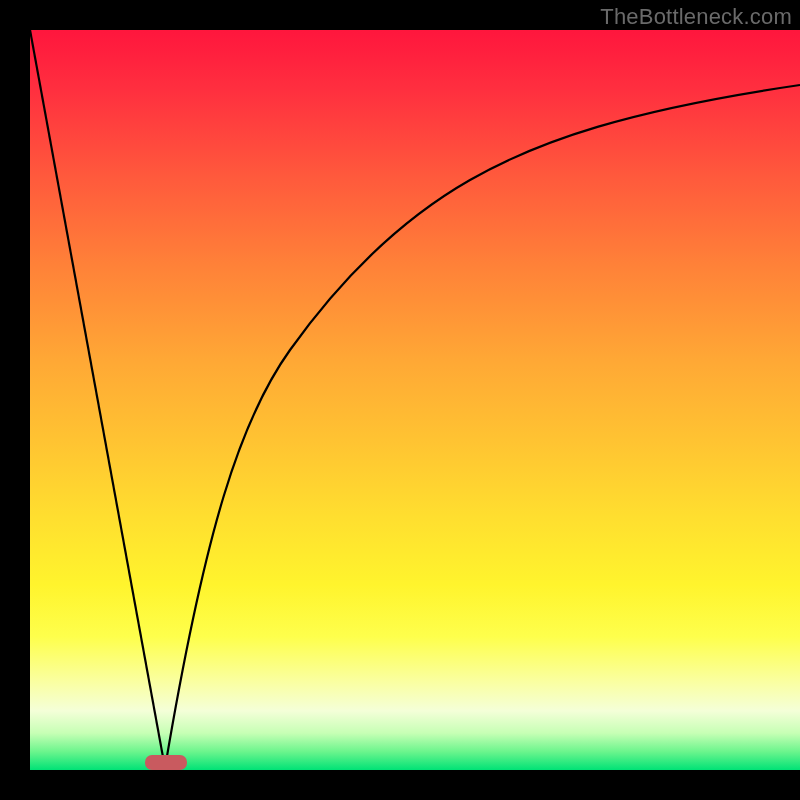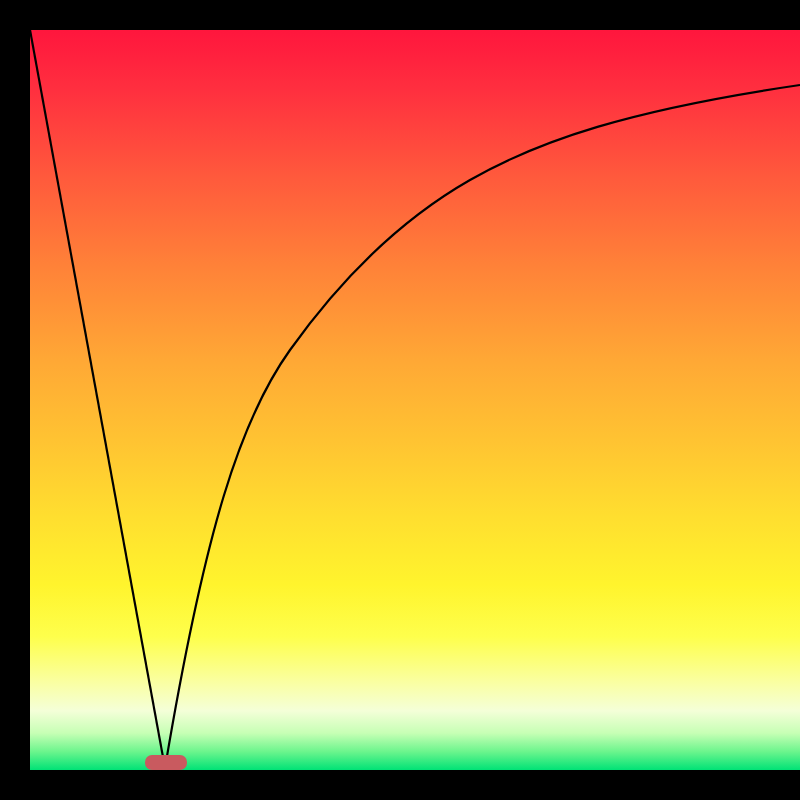--- a/index.html
+++ b/index.html
@@ -84,13 +84,14 @@
 
       <path d="M 135 738
                C 175 500, 210 390, 260 320
                C 310 250, 370 190, 440 150
                C 510 110, 600 80, 770 55" stroke="#000" stroke-width="2.2" fill="none"></path>
     </svg>
 
     <div class="marker"></div>
   </div>
 
+  <div class="watermark">TheBottleneck.com</div>
 </div>
 
 </body></html>

